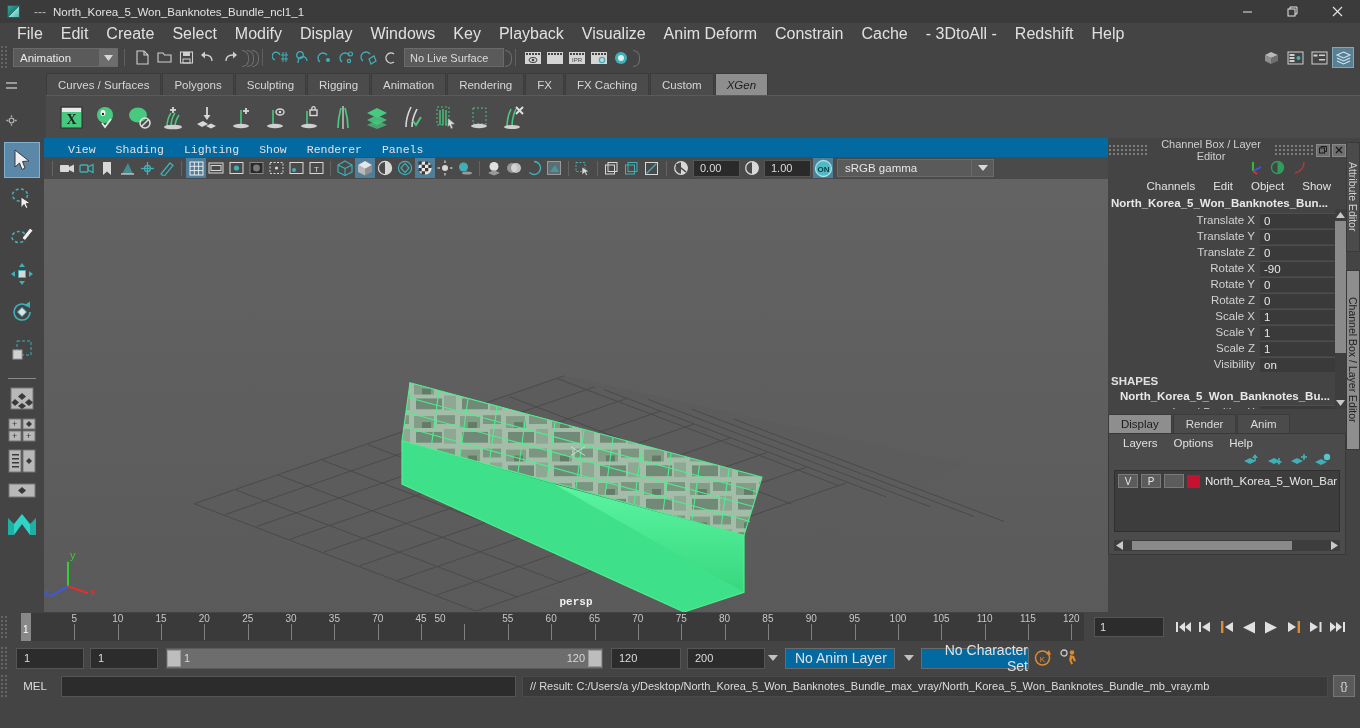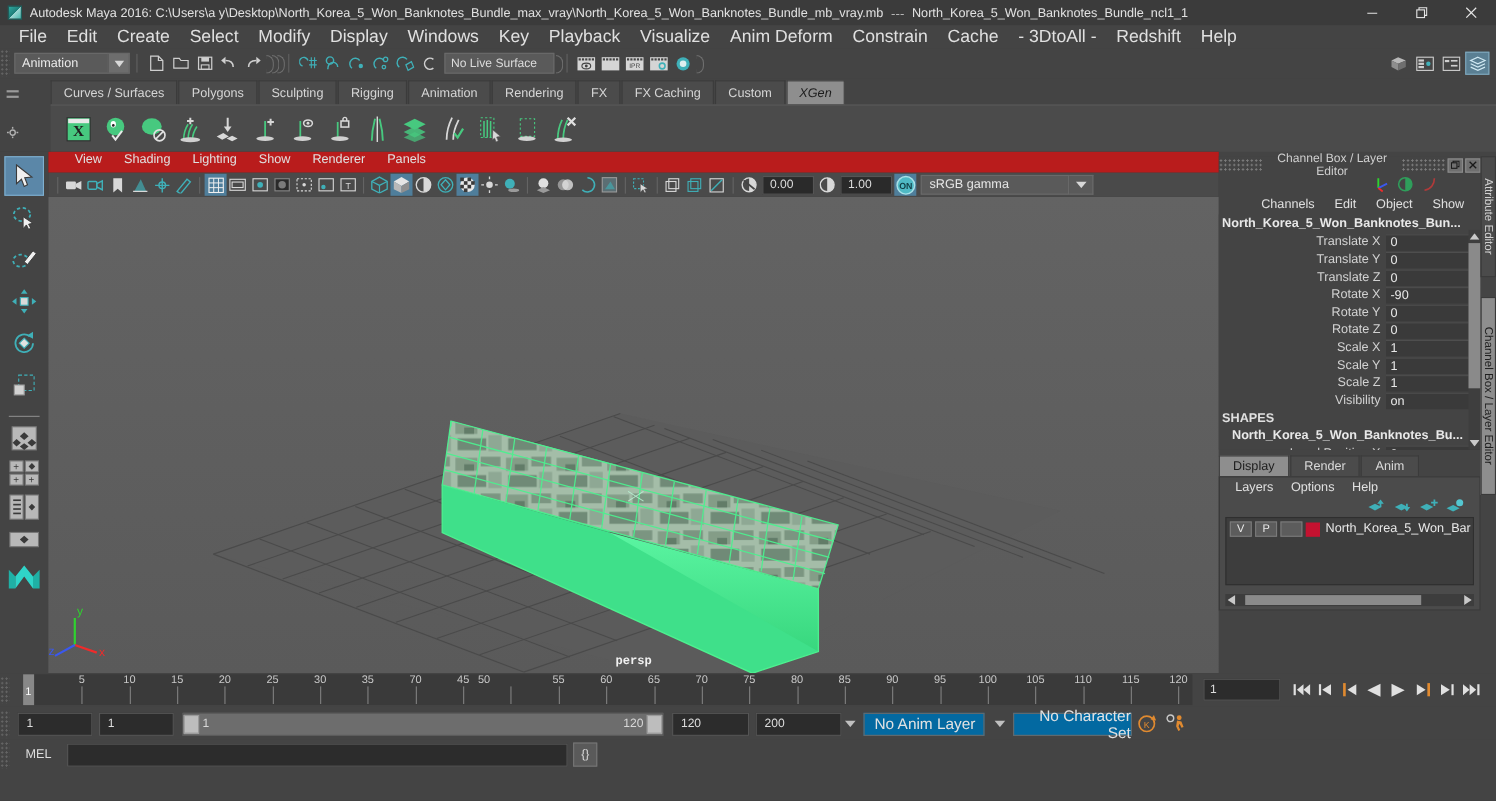--- a/index.html
+++ b/index.html
@@ -83,21 +83,21 @@
   
   .toolbox { position:absolute; left:0; top:138px; width:44px; bottom:116px;
      background:#444; display:flex; flex-direction:column; align-items:center; padding-top:4px; }
   .tool { width:36px;height:36px; display:flex; align-items:center; justify-content:center; margin-bottom:2px;
           border:1px solid transparent; }
   .tool.sel { background:#5b87a8; border-color:#7fb0cf; }
   .tool-div { width:28px; height:1px; background:#8a8a8a; margin:8px 0 6px 0; }
   .qlayout { width:32px; height:28px; margin-bottom:3px; display:flex; align-items:center; justify-content:center; }
 
   .viewport-panel { position:absolute; left:44px; top:138px; right:252px; bottom:116px; background:#3a3a3a; }
-  .vp-menubar { height:19px; background:#b91c1c; display:flex; align-items:flex-start; padding-left:14px; }
+  .vp-menubar { height:19px; background:#0369a1; display:flex; align-items:flex-end; padding-left:14px;font-family:Liberation Mono, monospace; }
   .vp-menubar .menu-item { padding:1px 10px; font-size:11.5px; }
   .vp-toolbar { height:22px; background:#4a4a4a; display:flex; align-items:center; padding-left:4px; }
   .vbtn { width:20px;height:20px;display:flex;align-items:center;justify-content:center;flex:none; }
   .vbtn.active { background:#4f7e9b; }
   .vdiv { width:1px;height:15px;background:#646464;margin:0 4px;flex:none; }
   .num-field { width:47px;height:17px;background:#2a2a2a;border:1px solid #555;
      font-size:11px;color:#ddd;display:flex;align-items:center;padding-left:6px;margin:0 2px; }
   .gamma-drop { display:flex; align-items:center; margin-left:4px; }
   .gamma-name { width:135px;height:18px;background:#5a5a5a;border:1px solid #6a6a6a;
       font-size:11.5px;color:#e6e6e6;display:flex;align-items:center;padding-left:7px; }
@@ -198,21 +198,20 @@
      background:#444; display:flex; align-items:center; }
   .help-text { font-size:11px; color:#c8c8c8; padding-left:28px; }
 </style>
 </head>
 <body>
 
 <div class="app">
 
   <div class="titlebar">
     <div class="tb-logo"></div>
-    <div class="tb-title">Autodesk Maya 2016: C:\Users\a y\Desktop\North_Korea_5_Won_Banknotes_Bundle_max_vray\North_Korea_5_Won_Banknotes_Bundle_mb_vray.mb</div>
     <div class="tb-sep">---</div>
     <div class="tb-title">North_Korea_5_Won_Banknotes_Bundle_ncl1_1</div>
     <div class="tb-btns">
       <div class="tb-btn">
         <svg width="11" height="11" viewBox="0 0 11 11">
             <line x1="1" y1="6" x2="10" y2="6" stroke="#e6e6e6" stroke-width="1"></line>
           </svg>
       </div>
       <div class="tb-btn">
         <svg width="11" height="11" viewBox="0 0 11 11">
@@ -1364,17 +1363,18 @@
             <path d="M11 6l4 1 2 5-2 .6-1.6-3.6-1 2.2 1.6 3.5-1.8.8-2-4.3z"></path>
           </g>
         </svg>
     </div>
   </div>
 
   <div class="cmdline">
     <div class="grip"></div>
     <div class="mel-lbl">MEL</div>
     <div class="mel-input"></div>
+    <div class="mel-out">// Result: C:/Users/a y/Desktop/North_Korea_5_Won_Banknotes_Bundle_max_vray/North_Korea_5_Won_Banknotes_Bundle_mb_vray.mb</div>
     <div class="mel-btn">{}</div>
   </div>
 
 
 </div>
 
 </body></html>

